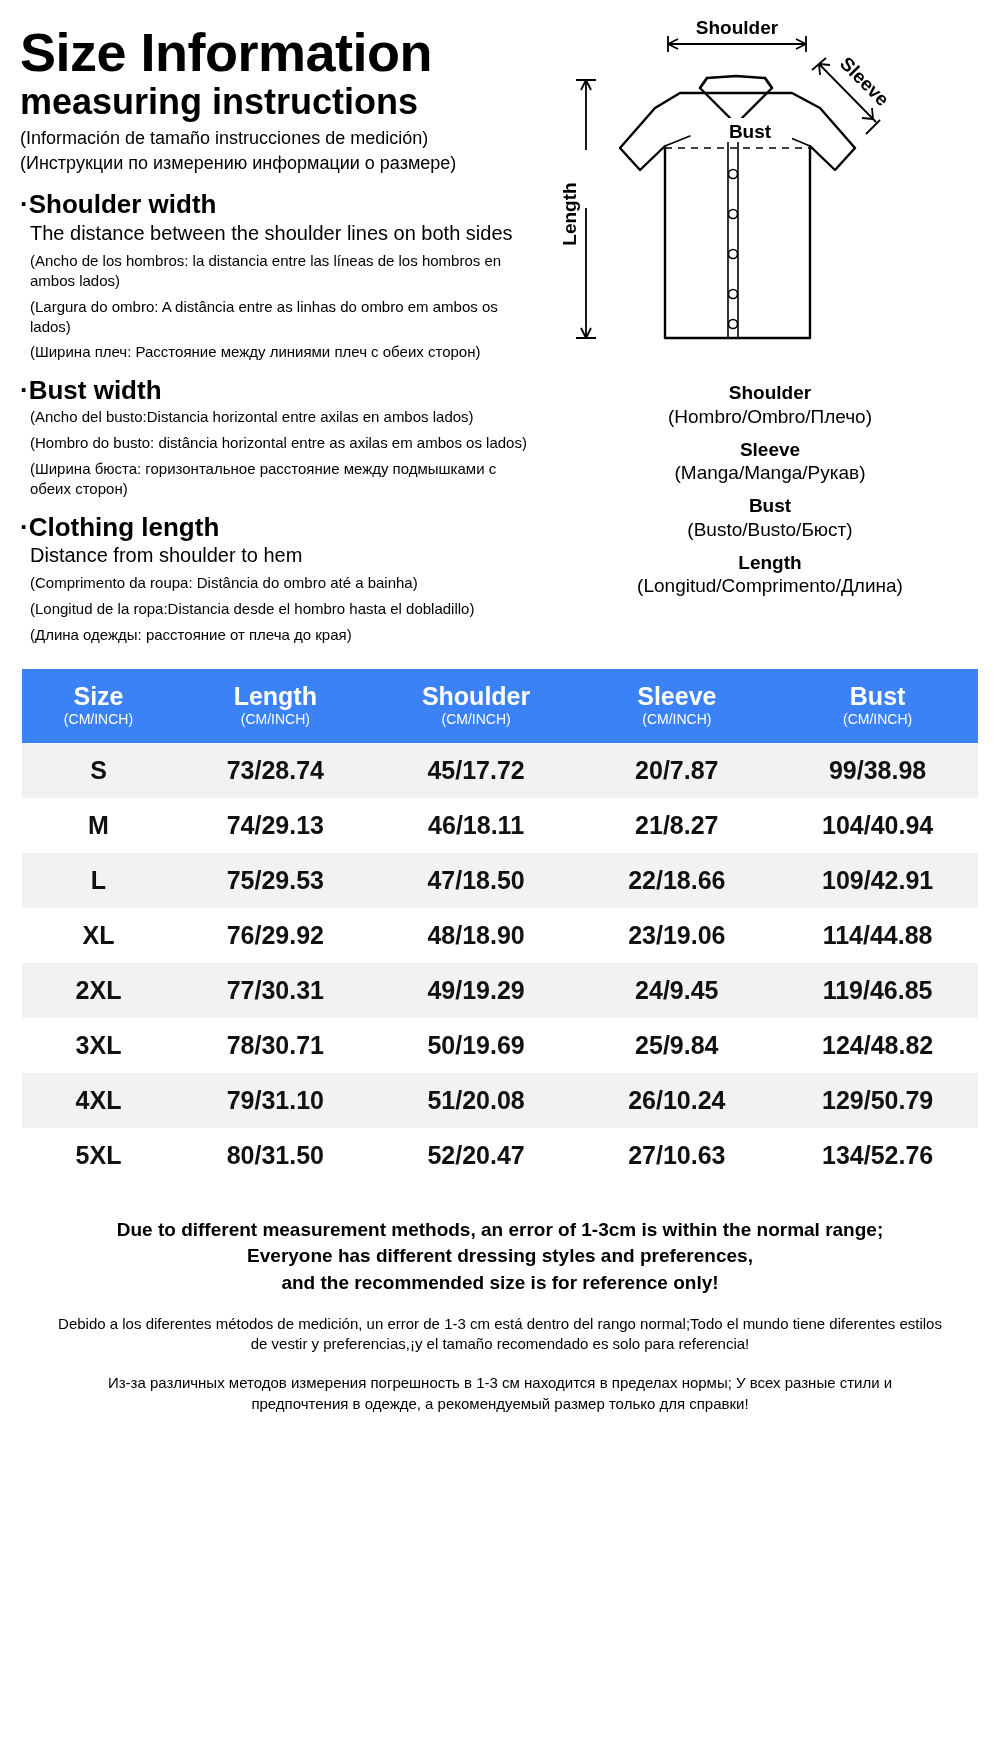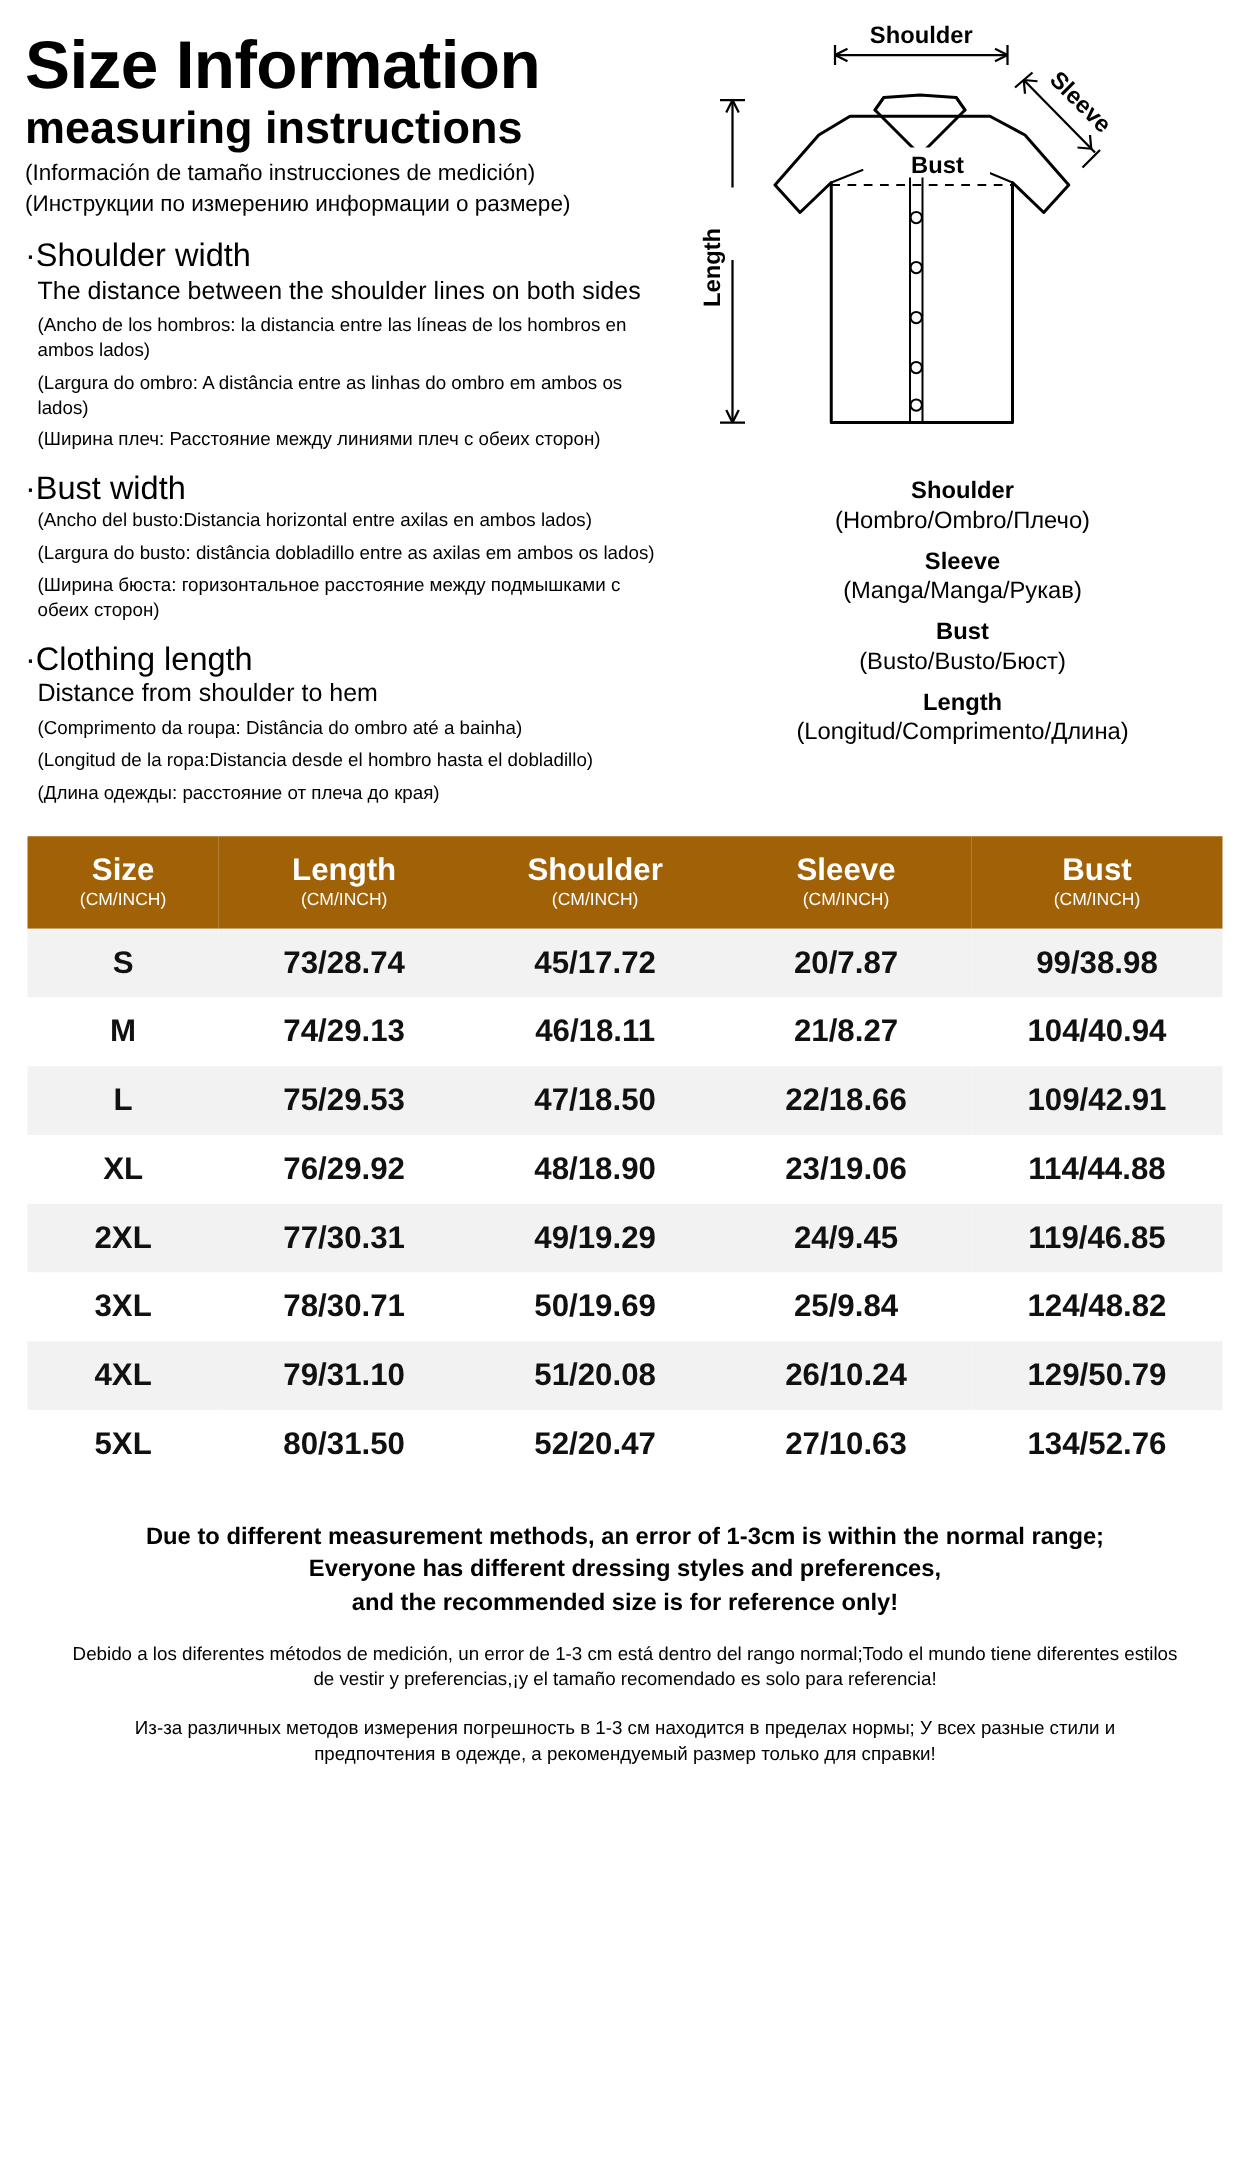--- a/index.html
+++ b/index.html
@@ -39,21 +39,21 @@
   }
   .trans-line {
     font-size: 18px;
     line-height: 1.38;
     margin: 0;
   }
 
   .section { margin-top: 14px; }
   .sec-head {
     font-size: 26px;
-    font-weight: normal;
+    font-weight: bold;
     margin: 0 0 2px 0;
     line-height: 1.1;
   }
   .sec-head .bullet { font-size: 26px; }
   .sec-sub {
     font-size: 20px;
     margin: 0 0 6px 2px;
     padding-left: 8px;
     line-height: 1.2;
   }
@@ -74,21 +74,21 @@
   .legend-tr { font-size: 19px; line-height: 1.25; }
 
   
   .table-wrap { margin: 18px 22px 0 22px; }
   table.size-table {
     width: 100%;
     border-collapse: collapse;
     table-layout: fixed;
   }
   table.size-table thead th {
-    background: #a16207;
+    background: #3b82f6;
     color: #ffffff;
     padding: 14px 0 16px 0;
     font-size: 25px;
     font-weight: bold;
     line-height: 1.05;
   }
   table.size-table thead th .unit {
     display: block;
     font-size: 14px;
     font-weight: normal;
@@ -140,21 +140,21 @@
         <div class="sec-trans">(Ancho de los hombros: la distancia entre las líneas de los hombros en ambos lados)</div>
         <div class="sec-trans">(Largura do ombro: A distância entre as linhas do ombro em ambos os lados)</div>
         <div class="sec-trans">(Ширина плеч: Расстояние между линиями плеч с обеих сторон)</div>
       </div>
 
       <div class="section">
         <div class="sec-head">
           <span class="bullet">·</span><span>Bust width</span>
         </div>
         <div class="sec-trans">(Ancho del busto:Distancia horizontal entre axilas en ambos lados)</div>
-        <div class="sec-trans">(Largura do busto: distância dobladillo entre as axilas em ambos os lados)</div>
+        <div class="sec-trans">(Hombro do busto: distância horizontal entre as axilas em ambos os lados)</div>
         <div class="sec-trans">(Ширина бюста: горизонтальное расстояние между подмышками с обеих сторон)</div>
       </div>
 
       <div class="section">
         <div class="sec-head">
           <span class="bullet">·</span><span>Clothing length</span>
         </div>
         <div class="sec-sub">Distance from shoulder to hem</div>
         <div class="sec-trans">(Comprimento da roupa: Distância do ombro até a bainha)</div>
         <div class="sec-trans">(Longitud de la ropa:Distancia desde el hombro hasta el dobladillo)</div>

